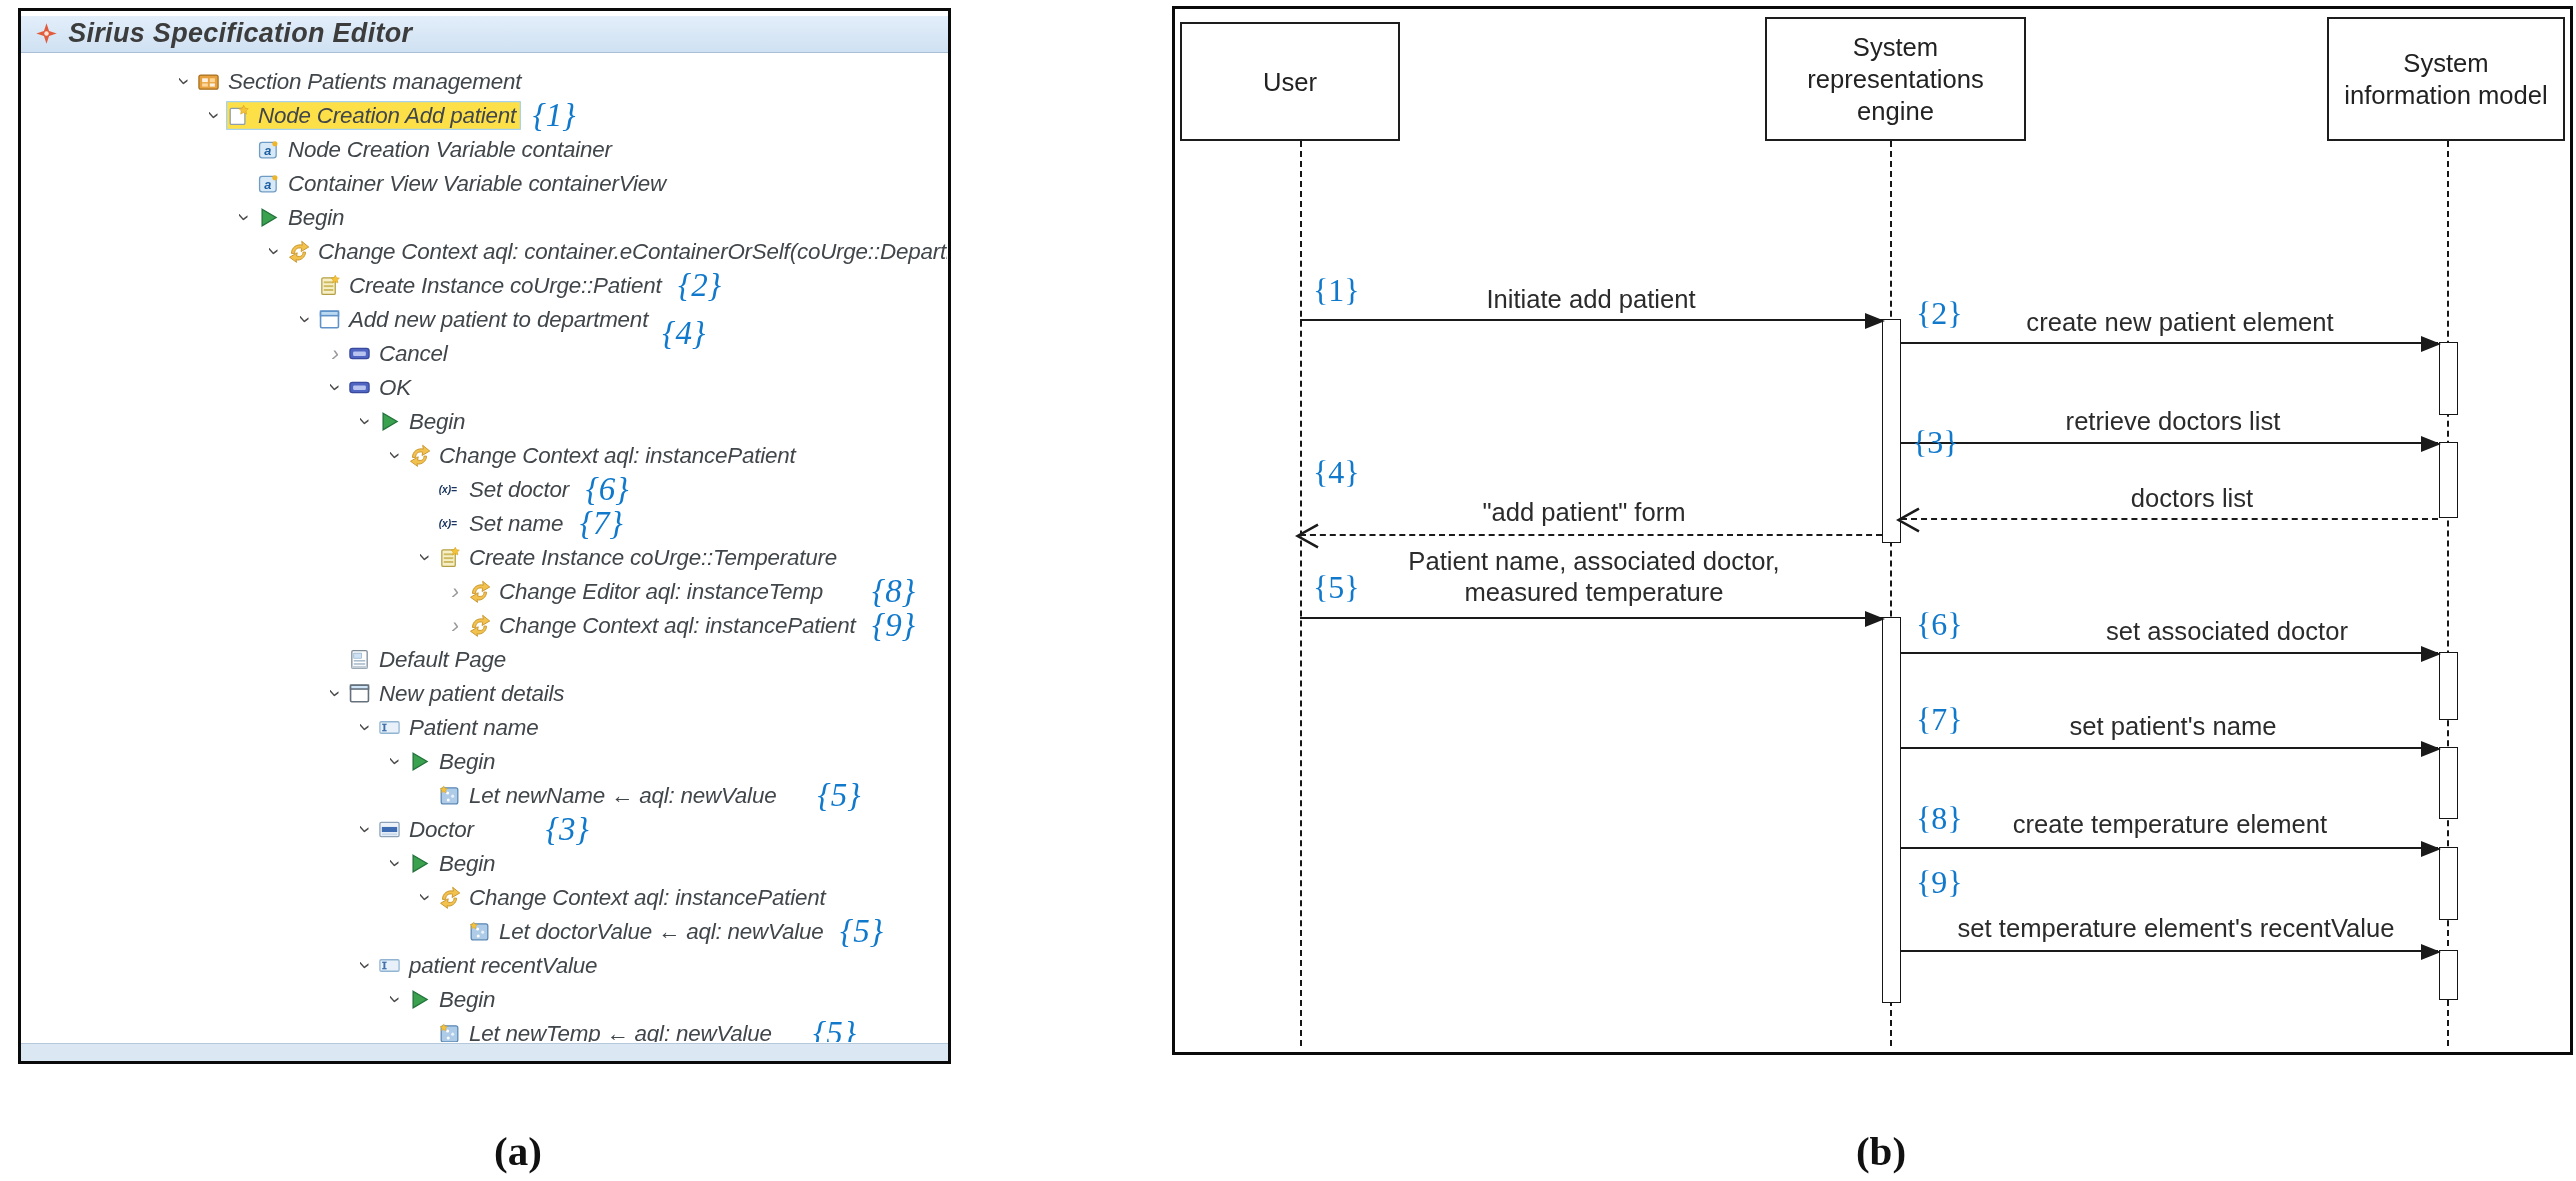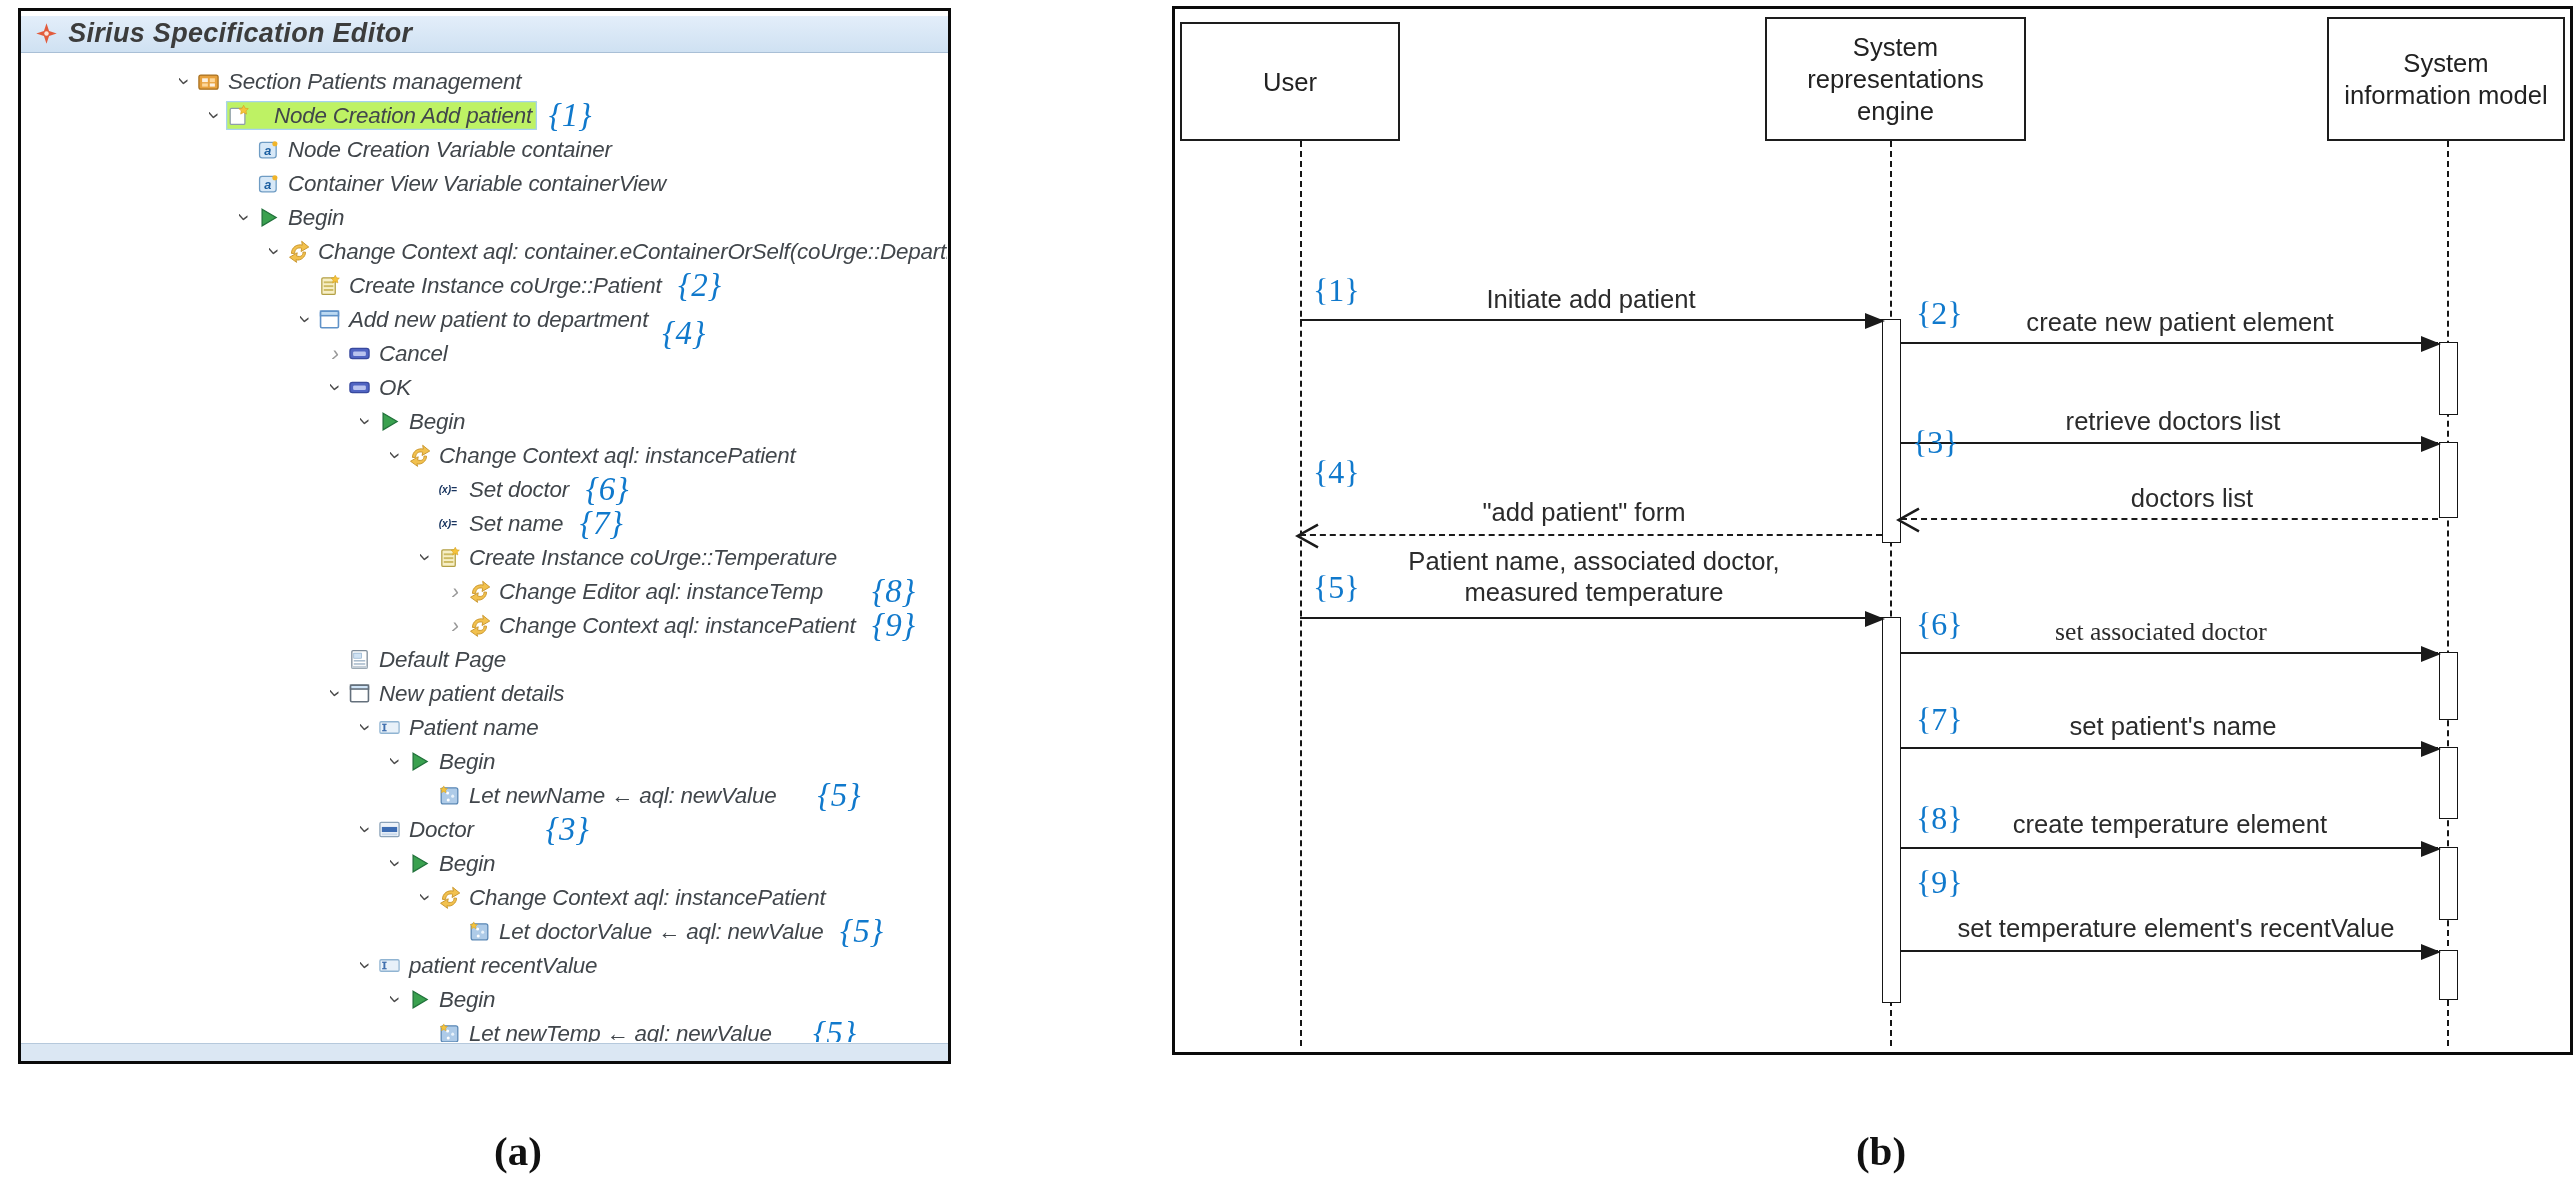--- a/index.html
+++ b/index.html
@@ -12,21 +12,21 @@
     background:linear-gradient(#e3eefa,#cfe1f2);border-bottom:1.3px solid #a9bfd6;
     display:flex;align-items:center;padding-left:14px;box-sizing:border-box;text-align:center;}
   .titlebar .t-icon{width:23px;height:23px;margin-right:10.2px;flex:0 0 auto;}
   .titlebar .t-text{font-style:italic;font-weight:600;font-size:27px;color:#3c3c3c;letter-spacing:0.3px;}
   .tree{position:absolute;left:0;top:45px;right:1.3px;bottom:19px;overflow:hidden;font-style:italic;}
   .trow{height:34px;display:flex;align-items:center;position:relative;white-space:nowrap;}
   .chev{width:23px;flex:0 0 auto;font-size:22px;line-height:23px;text-align:center;color:#4a4a4a;}
   .chev.open{transform:rotate(90deg);}
   .chev.closed{color:#9a9a9a;}
   .selbox{display:inline-flex;align-items:center;padding:1.3px 5.1px 1.3px 1.3px;border-radius:1.3px;}
-  .selbox.sel{background:#bef264;box-shadow:0 0 0 1.3px #a6d2f0 inset;gap:16px;}
+  .selbox.sel{background:#fde047;box-shadow:0 0 0 1.3px #a6d2f0 inset;}
   .ticon{width:23px;height:23px;margin-right:7.7px;flex:0 0 auto;}
   .ticon svg{width:23px;height:23px;display:block;}
   .tlbl{font-size:22.4px;color:#41464b;letter-spacing:-0.2px;}
   .badge{font-family:"Liberation Serif",serif;font-weight:500;font-size:33px;color:#1079cc;
     margin-left:11.5px;line-height:1;}
   .badge.far{position:absolute;left:851px;margin-left:0;}
   .badge.drop{position:relative;top:14px;margin-left:9px;z-index:3;}
   .badge.gap-lg{margin-left:67px;}
   .badge.gap-md{margin-left:36px;}
   .hscroll{position:absolute;left:0;bottom:0;width:100%;height:16.6px;
@@ -514,21 +514,21 @@
   <div class="arrow solid" style="left:125px;top:608px;width:582px;">
       <span class="head-r"></span>
     </div>
   <div class="mlabel two" style="left:419px;top:537px;">Patient name, associated doctor,
 measured temperature</div>
   <div class="sbadge" style="left:138px;top:562px;">{5}</div>
 
   <div class="arrow solid" style="left:726px;top:643px;width:537px;">
       <span class="head-r"></span>
     </div>
-  <div class="mlabel" style="left:986px;top:608px;font-family:Liberation Serif, serif;">set associated doctor</div>
+  <div class="mlabel" style="left:1052px;top:608px;">set associated doctor</div>
   <div class="sbadge" style="left:741px;top:599px;">{6}</div>
 
   <div class="arrow solid" style="left:726px;top:738px;width:537px;">
       <span class="head-r"></span>
     </div>
   <div class="mlabel" style="left:998px;top:703px;">set patient's name</div>
   <div class="sbadge" style="left:741px;top:694px;">{7}</div>
 
   <div class="arrow solid" style="left:726px;top:838px;width:537px;">
       <span class="head-r"></span>

